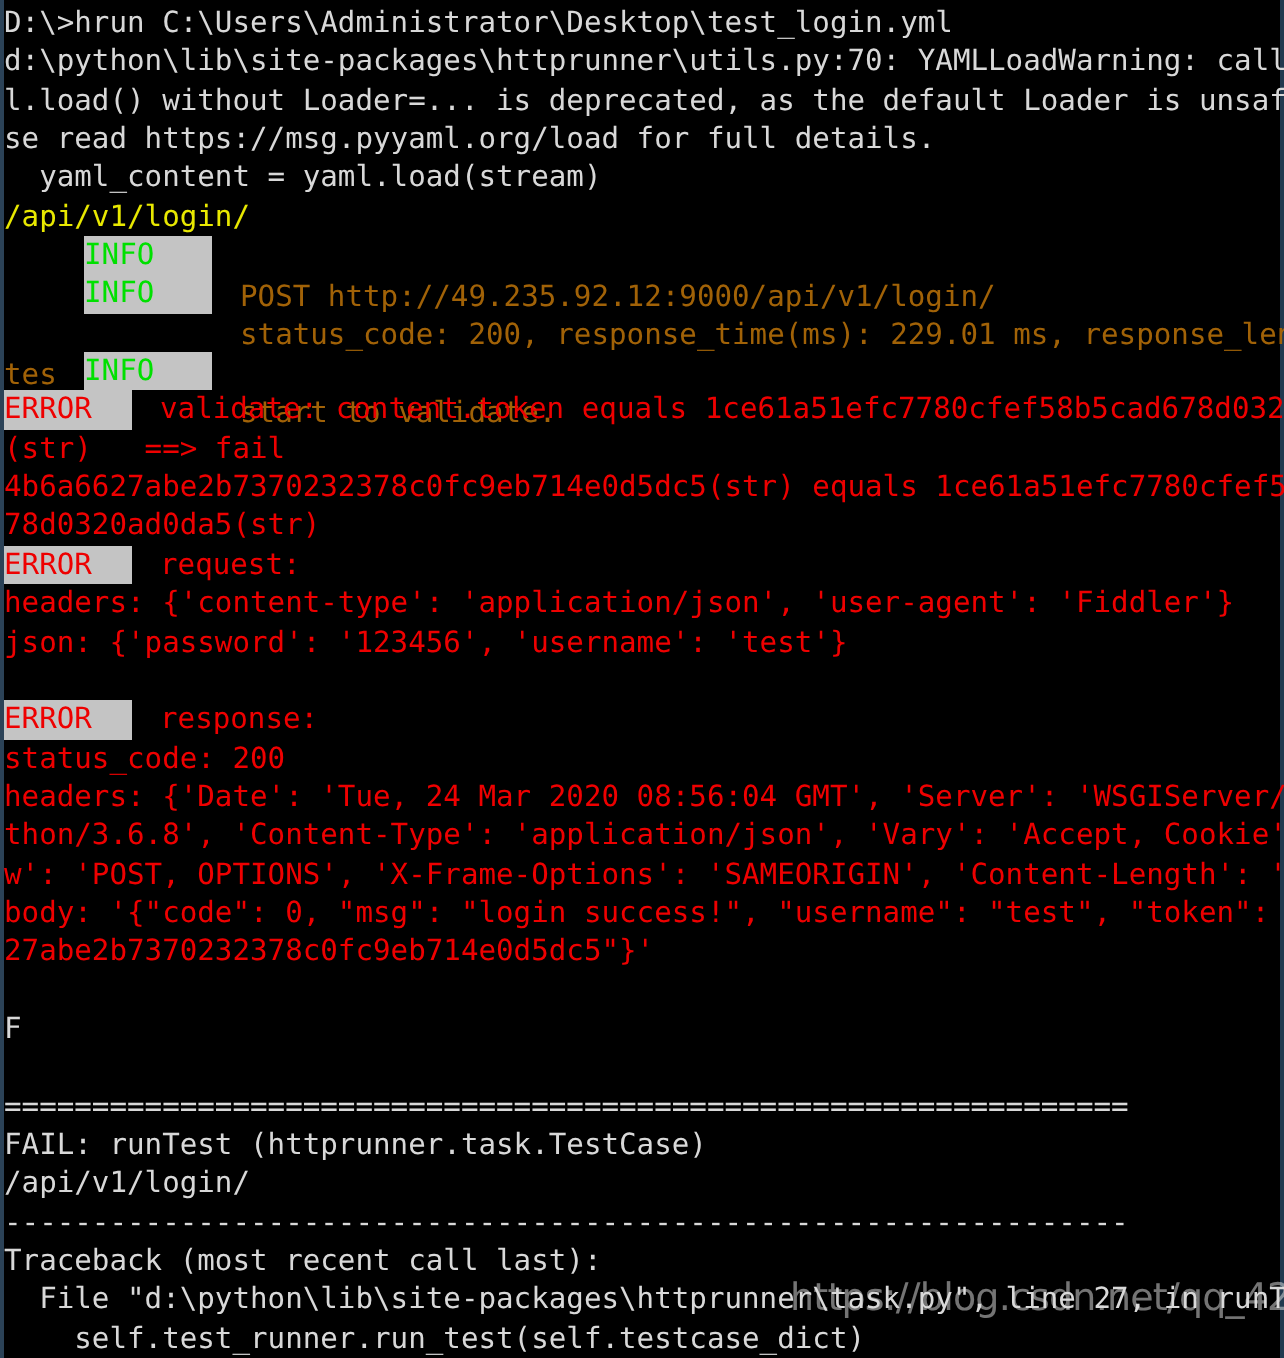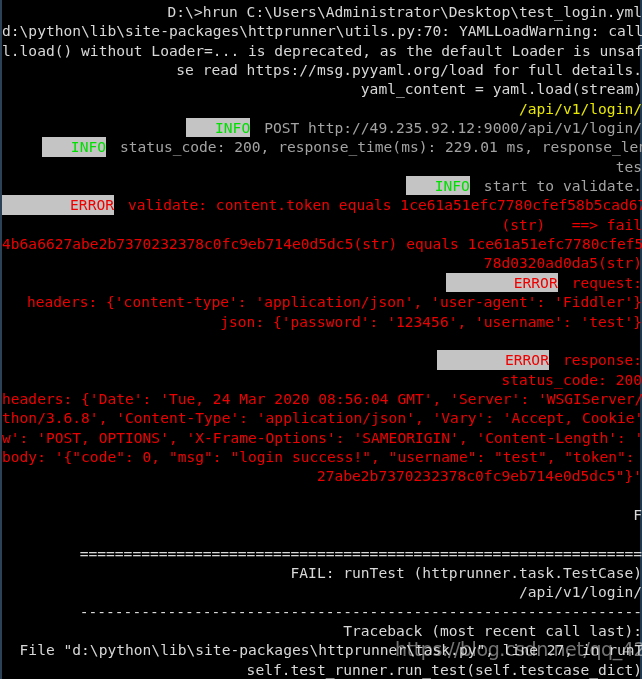--- a/index.html
+++ b/index.html
@@ -11,21 +11,20 @@
   #terminal {
     position: relative;
     width: 642px;
     height: 679px;
     background: #000000;
     overflow: hidden;
     font-family: "DejaVu Sans Mono", "Liberation Mono", monospace;
     font-size: 14.6px;
     line-height: 19.35px;
     letter-spacing: 0px;
-    text-align: right;
     -webkit-font-smoothing: none;
   }
   #edge-left {
     position: absolute;
     left: 0;
     top: 0;
     width: 2px;
     height: 679px;
     background: #2b4257;
   }
@@ -43,35 +42,35 @@
     top: 2px;
     width: 640px;
     white-space: pre;
   }
   .line {
     height: 19.35px;
     white-space: pre;
     position: relative;
   }
   .c-white  { color: #d8d8d8; }
-  .c-green  { color: #a3a3a3; }
+  .c-green  { color: #a16207; margin-top: 21px; }
   .c-red    { color: #ee0000; }
   .c-yellow { color: #e8e800; }
 
   
   .badge {
     display: inline-block;
     width: 64px;
     background: #c4c4c4;
     height: 19.35px;
     line-height: 19.35px;
     vertical-align: top;
   }
   .badge.info  { color: #00e000; margin-left: 40px; }
-  .badge.error { color: #ee0000; padding-left: 48px; }
+  .badge.error { color: #ee0000; }
   .badge-pad {
     display: inline-block;
     width: 14px;
     height: 19.35px;
     vertical-align: top;
   }
   .lvl-text {
     display: inline-block;
     height: 19.35px;
     line-height: 19.35px;

